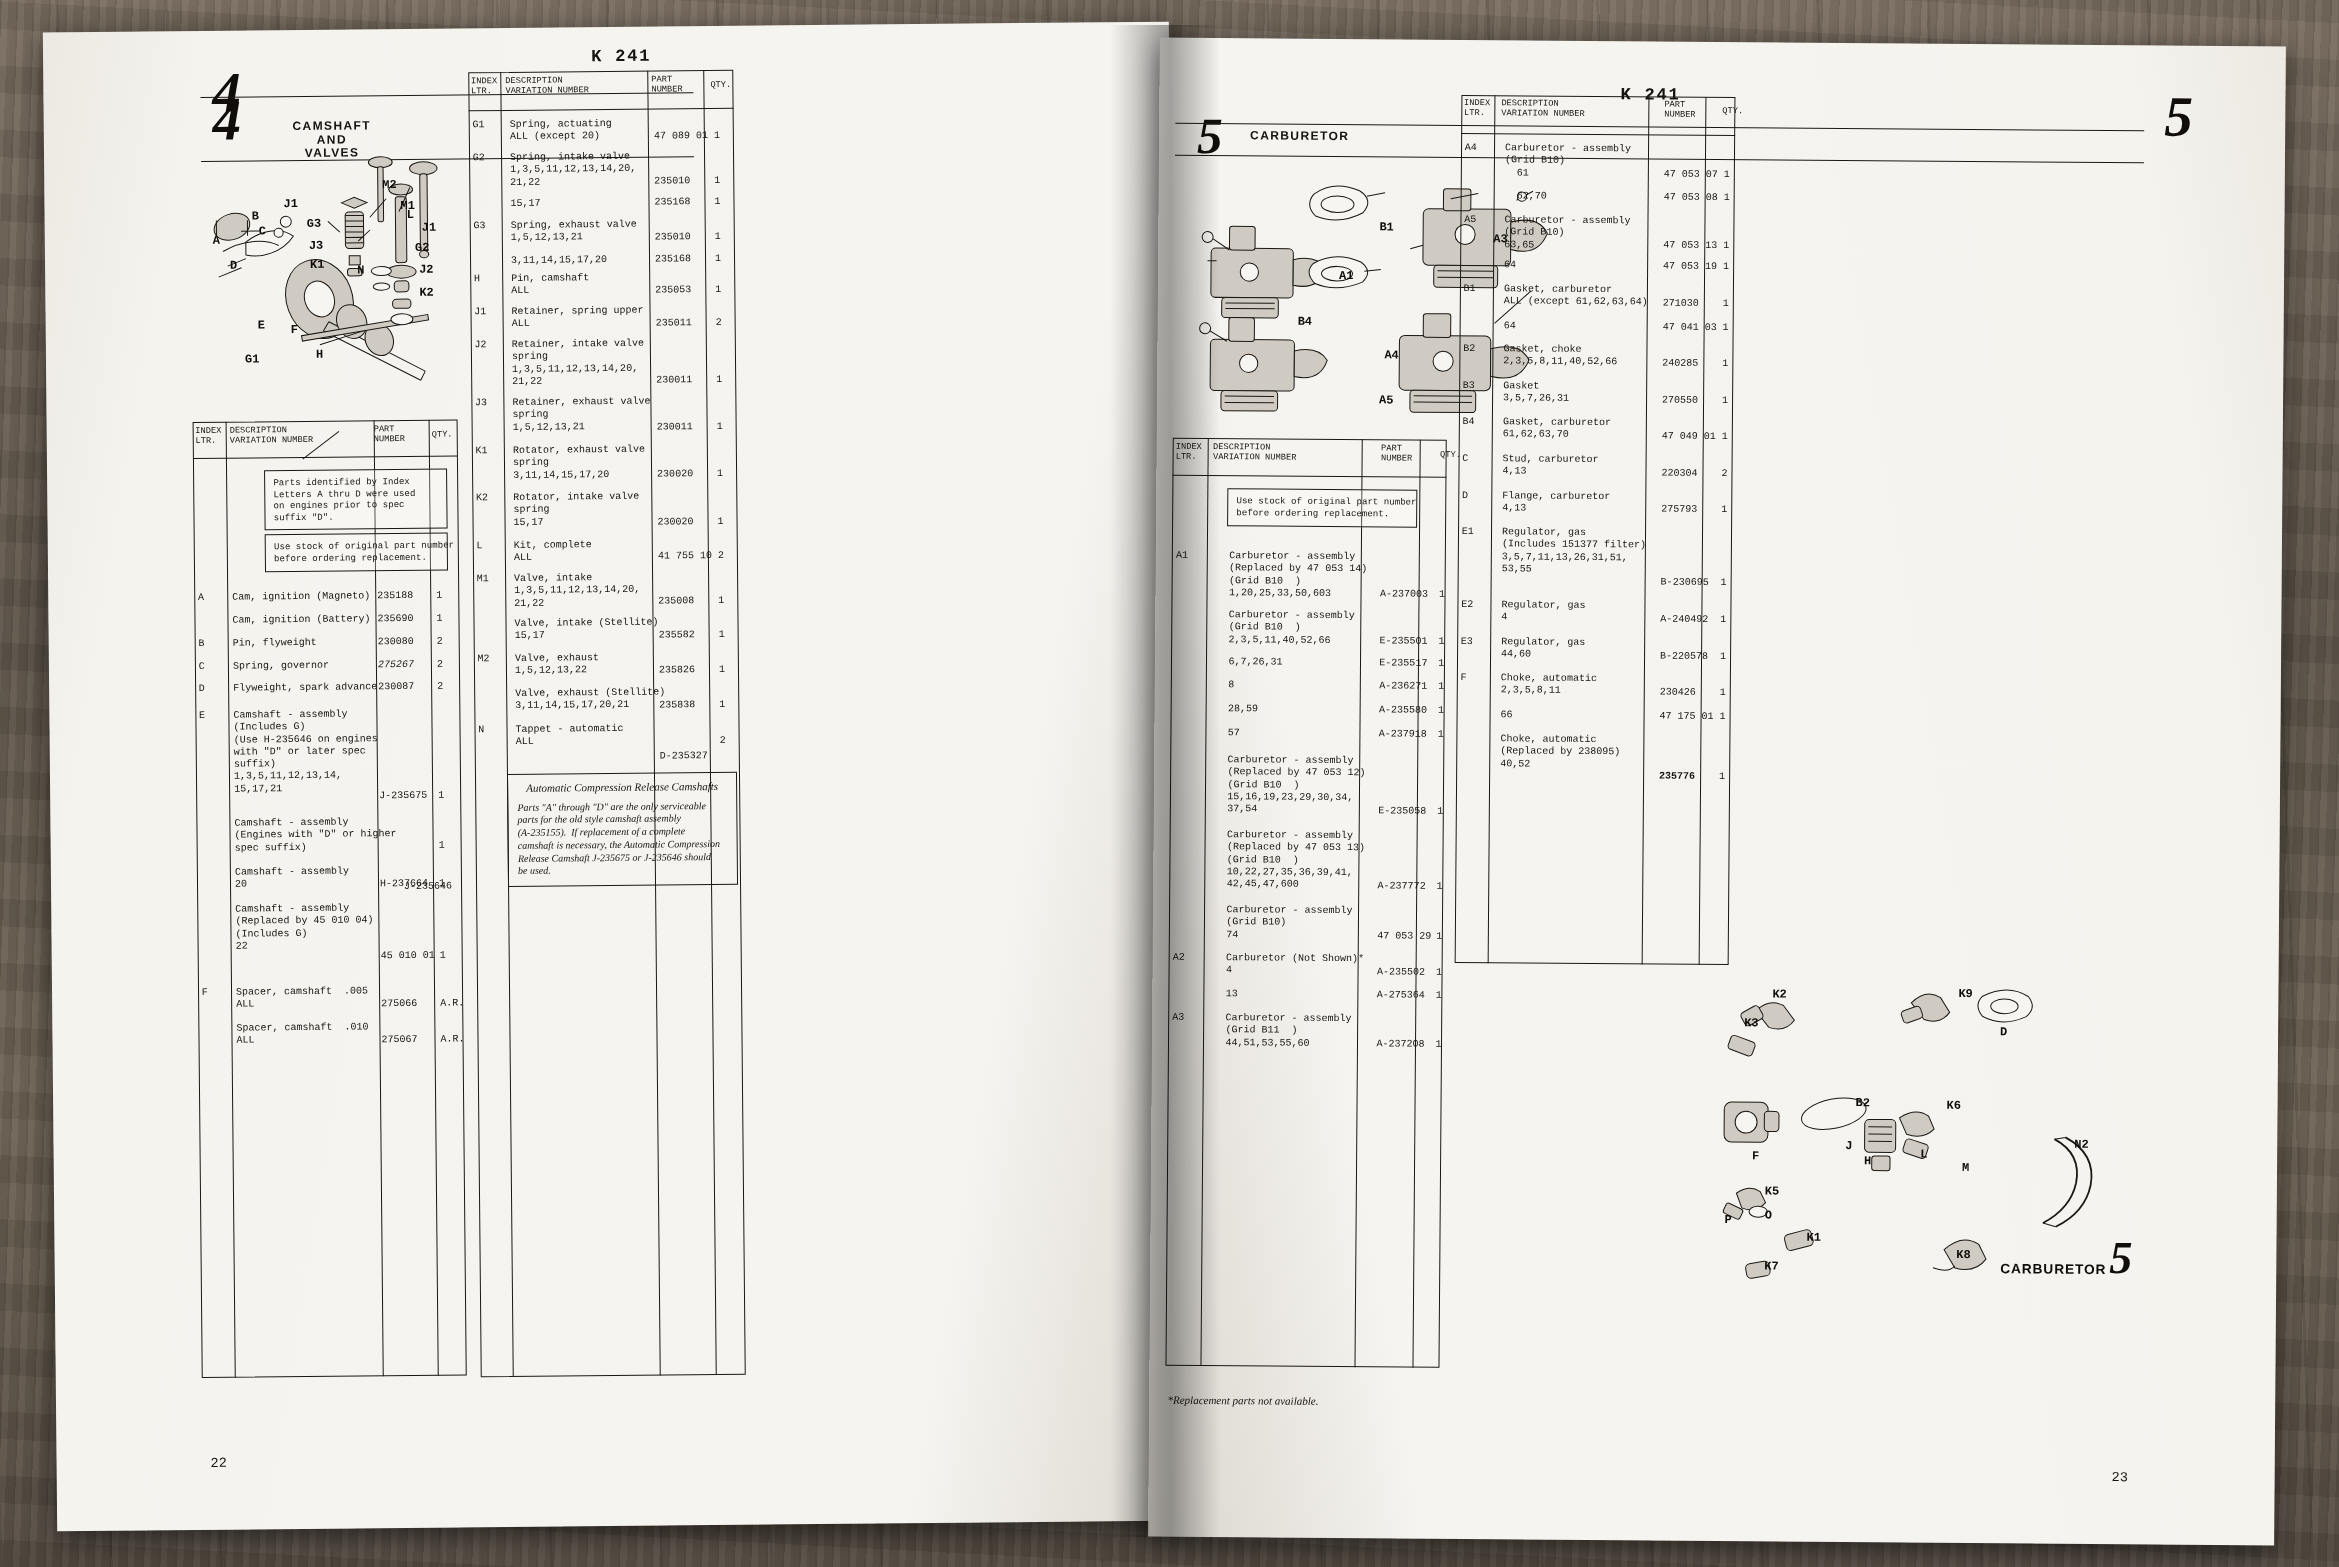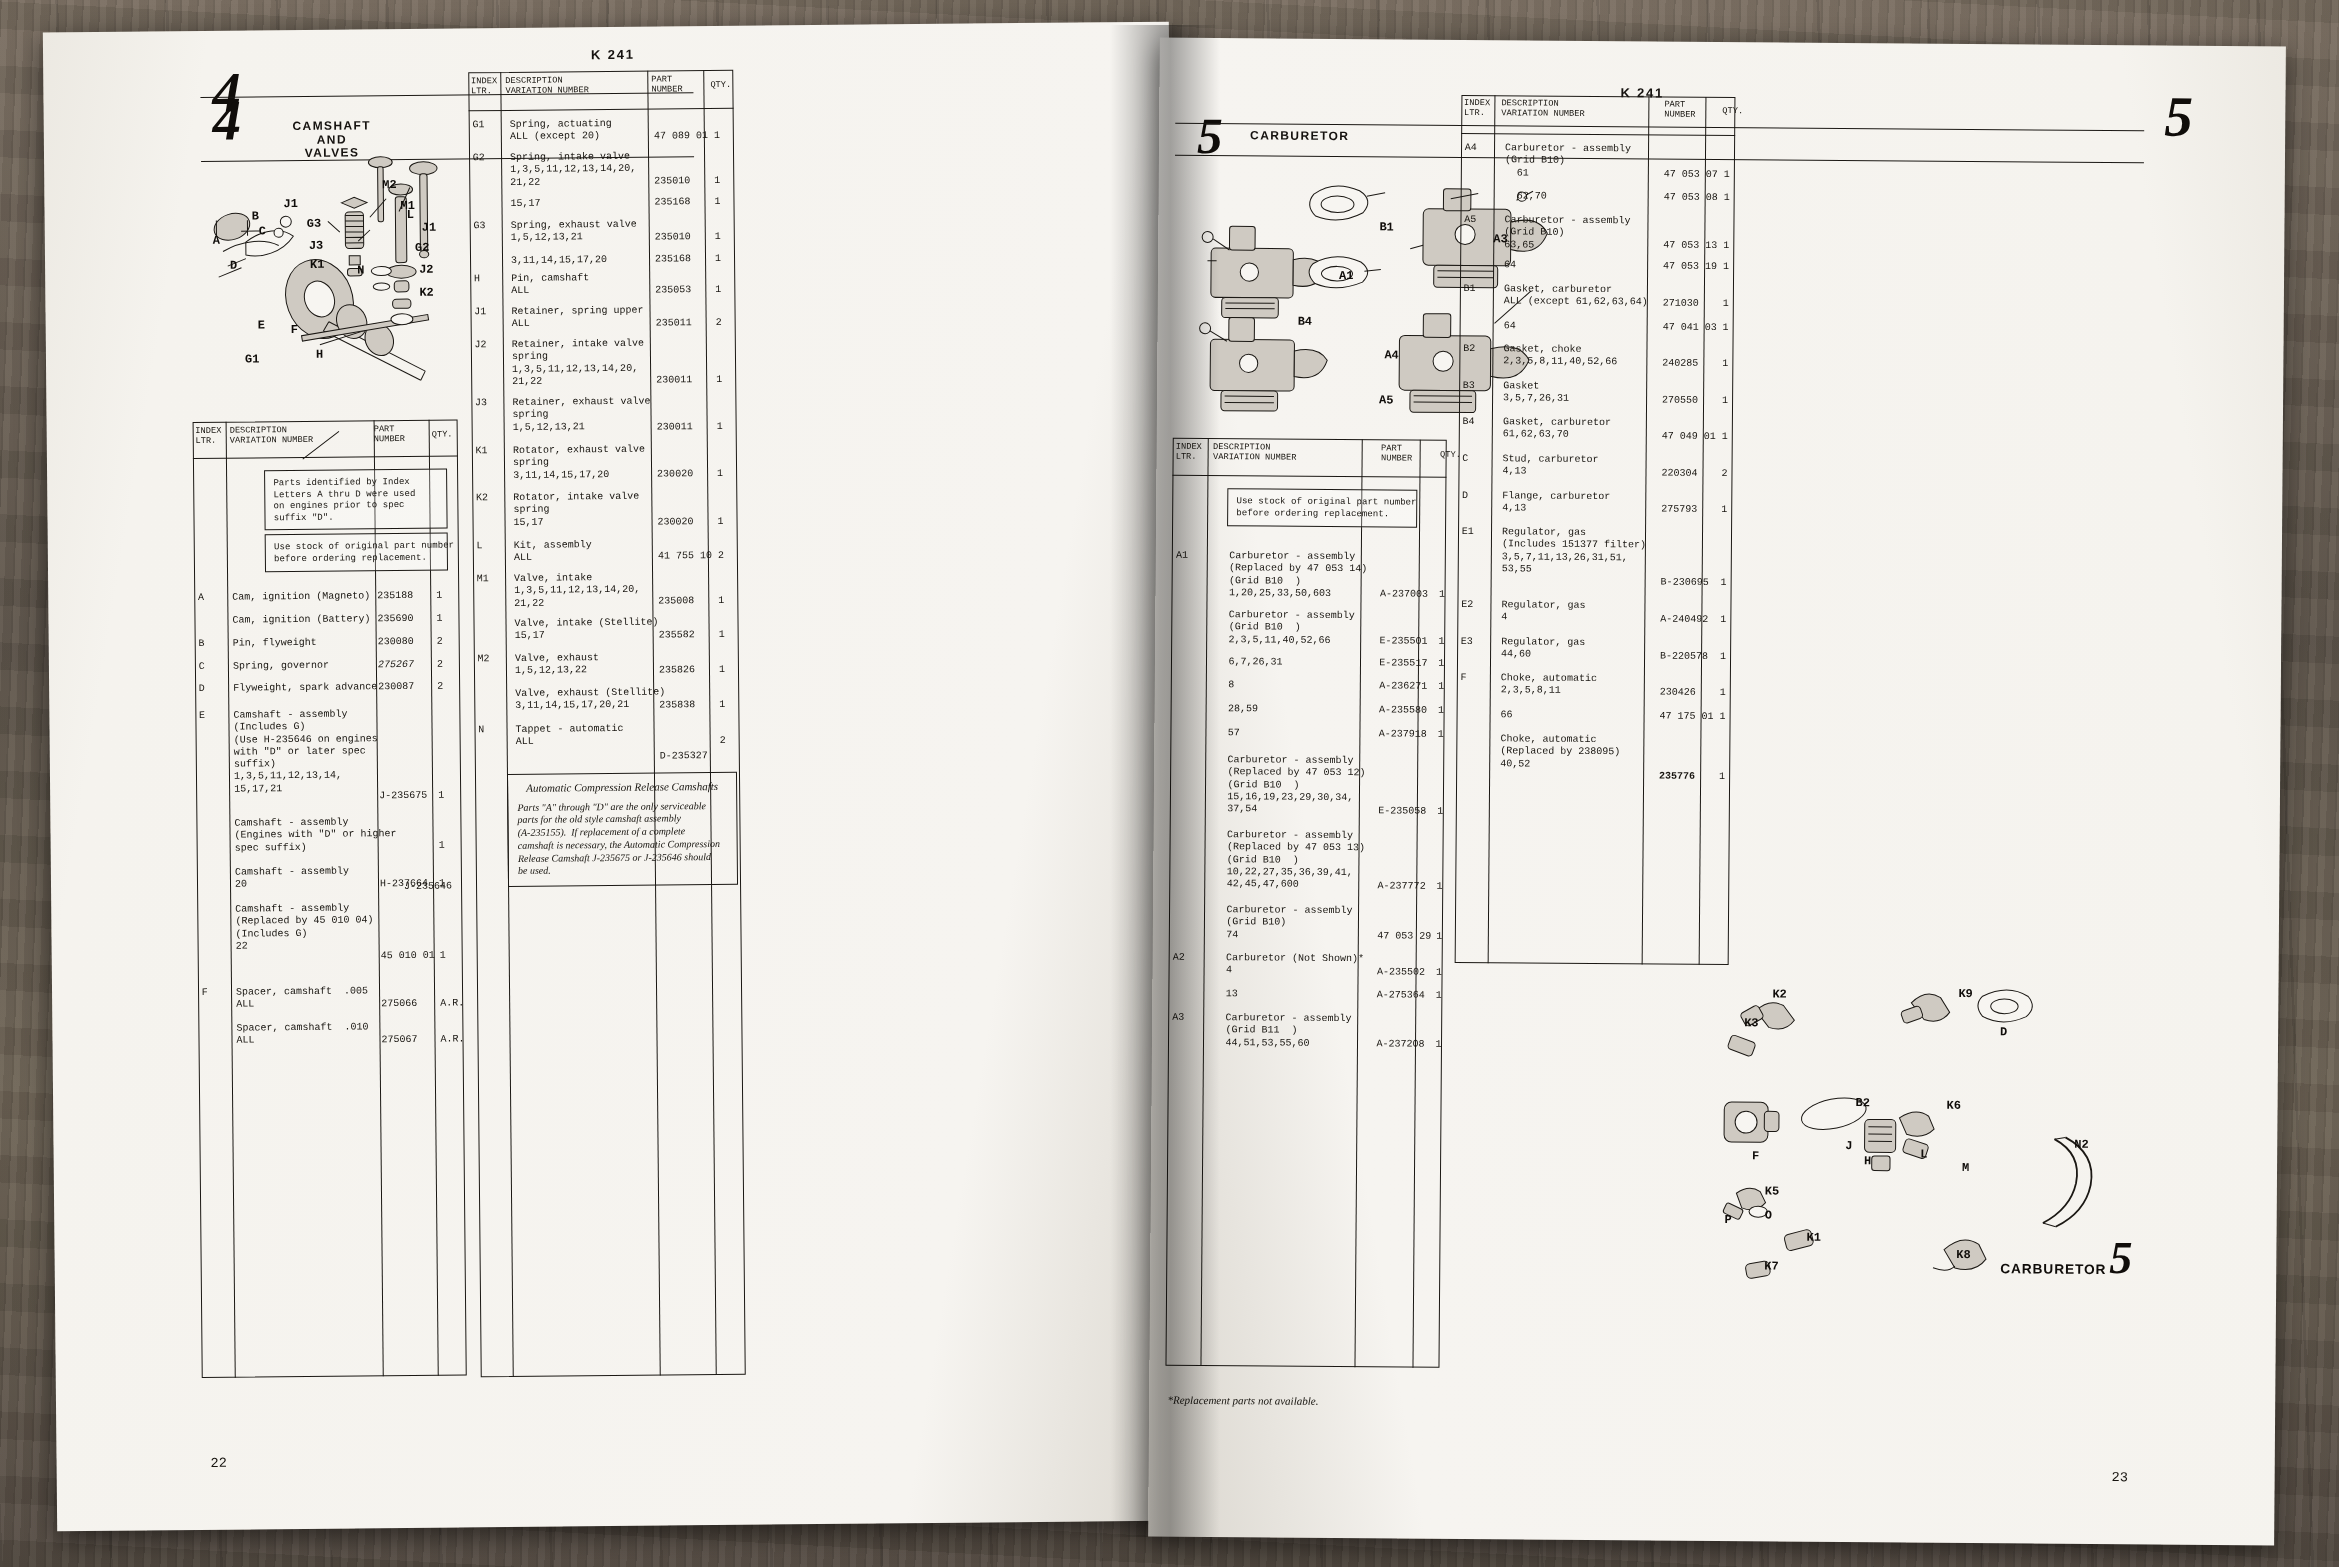--- a/index.html
+++ b/index.html
@@ -50,22 +50,22 @@
     position:absolute; left:1060px; top:9.1px; width:110px; height:1512px;
     background:linear-gradient(90deg, rgba(0,0,0,0) 0%, rgba(0,0,0,0.30) 45%, rgba(0,0,0,0.34) 55%, rgba(0,0,0,0) 100%);
     pointer-events:none; z-index:5;
   }
   .sheet {
     position:absolute; inset:0;
     padding:0;
   }
   .hdr-title {
     position:absolute;
-    font-family:Liberation Sans, sans-serif;
-    font-size:13px; letter-spacing:1.8px; font-weight:600; color:#15120f;
+    font-family:Liberation Mono, monospace;
+    font-size:17px; letter-spacing:1.8px; font-weight:600; color:#15120f;
   }
   .big-num {
     position:absolute;
     font-family:"Liberation Serif", serif;
     font-weight:700; font-style:italic;
     font-size:57px; color:#100d0a;
   }
   .sec-label {
     position:absolute;
     font-size:12px; letter-spacing:1.4px; font-weight:700; color:#15120f;
@@ -377,21 +377,21 @@
         <div class="cell" style="left:245px;top:442px;">1</div>
 
         <div class="cell" style="left:3.7px;  top:464px;">K2</div>
         <div class="cell" style="left:41px; top:464px;">Rotator, intake valve
 spring
 15,17</div>
         <div class="cell" style="left:185px;top:490px;">230020</div>
         <div class="cell" style="left:245px;top:490px;">1</div>
 
         <div class="cell" style="left:3.7px;  top:512px;">L</div>
-        <div class="cell" style="left:41px; top:512px;">Kit, assembly
+        <div class="cell" style="left:41px; top:512px;">Kit, complete
 ALL</div>
         <div class="cell" style="left:185px;top:524px;">41 755 10</div>
         <div class="cell" style="left:245px;top:524px;">2</div>
 
         <div class="cell" style="left:3.7px;  top:545px;">M1</div>
         <div class="cell" style="left:41px; top:545px;">Valve, intake
 1,3,5,11,12,13,14,20,
 21,22</div>
         <div class="cell" style="left:185px;top:569px;">235008</div>
         <div class="cell" style="left:245px;top:569px;">1</div>

